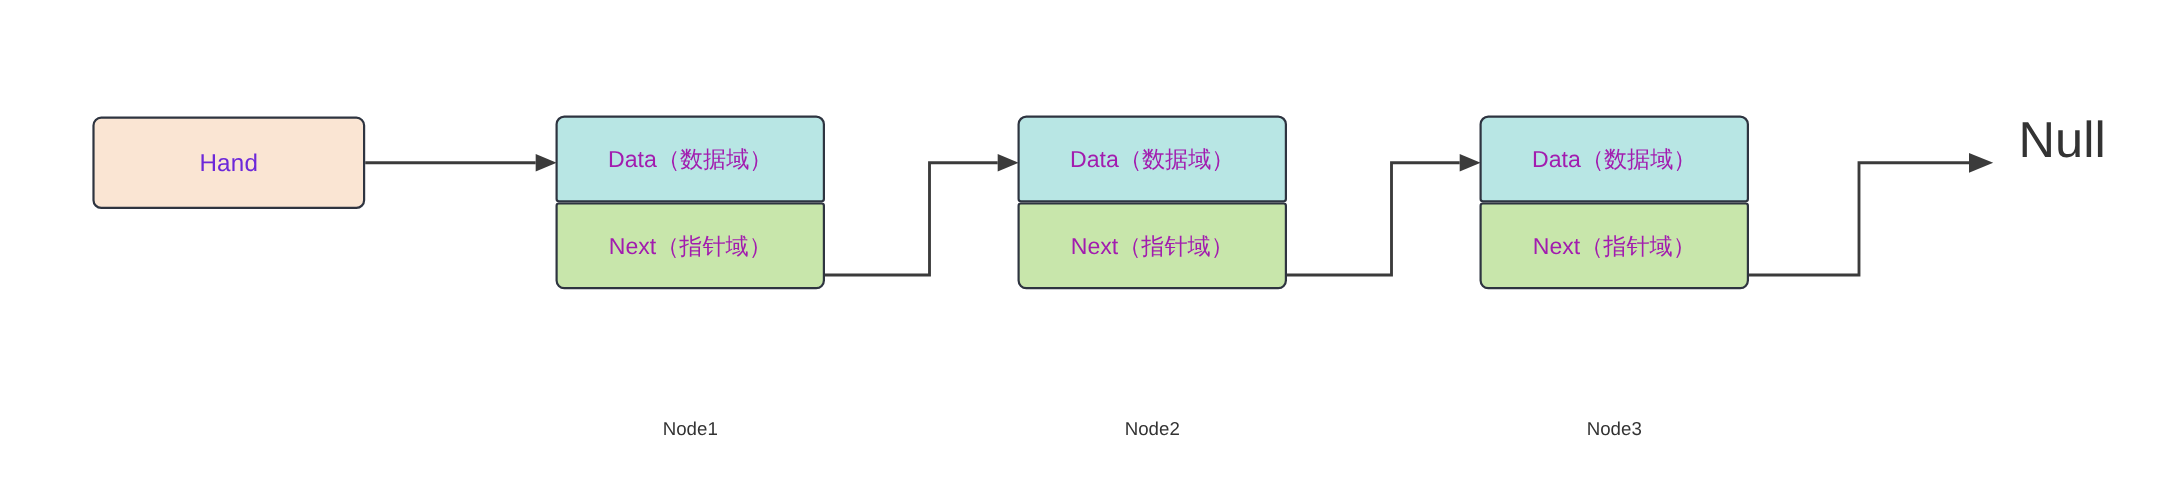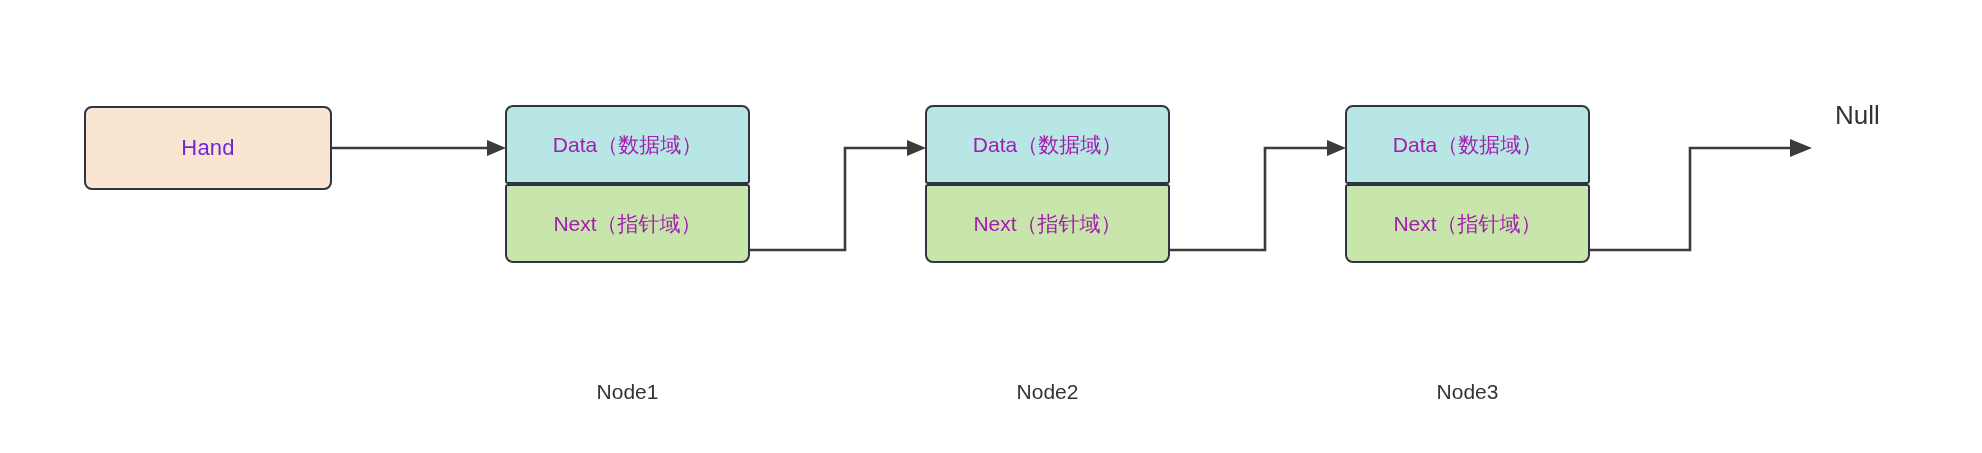--- a/index.html
+++ b/index.html
@@ -66,28 +66,28 @@
     background: #c8e6ab;
     border-radius: 3px 3px 8px 8px;
     text-align: right;
   }
   .node-label {
     position: absolute;
     top: 275px;
     width: 245px;
     left: 0;
     text-align: center;
-    font-size: 21px;
+    font-size: 17px;
     color: #333333;
   }
   .null-label {
     position: absolute;
     left: 1835px;
     top: 100px;
-    font-size: 26px;
+    font-size: 46px;
     color: #333333;
     white-space: nowrap;
   }
   svg.wires {
     position: absolute;
     left: 0;
     top: 0;
     width: 1982px;
     height: 453px;
     pointer-events: none;

